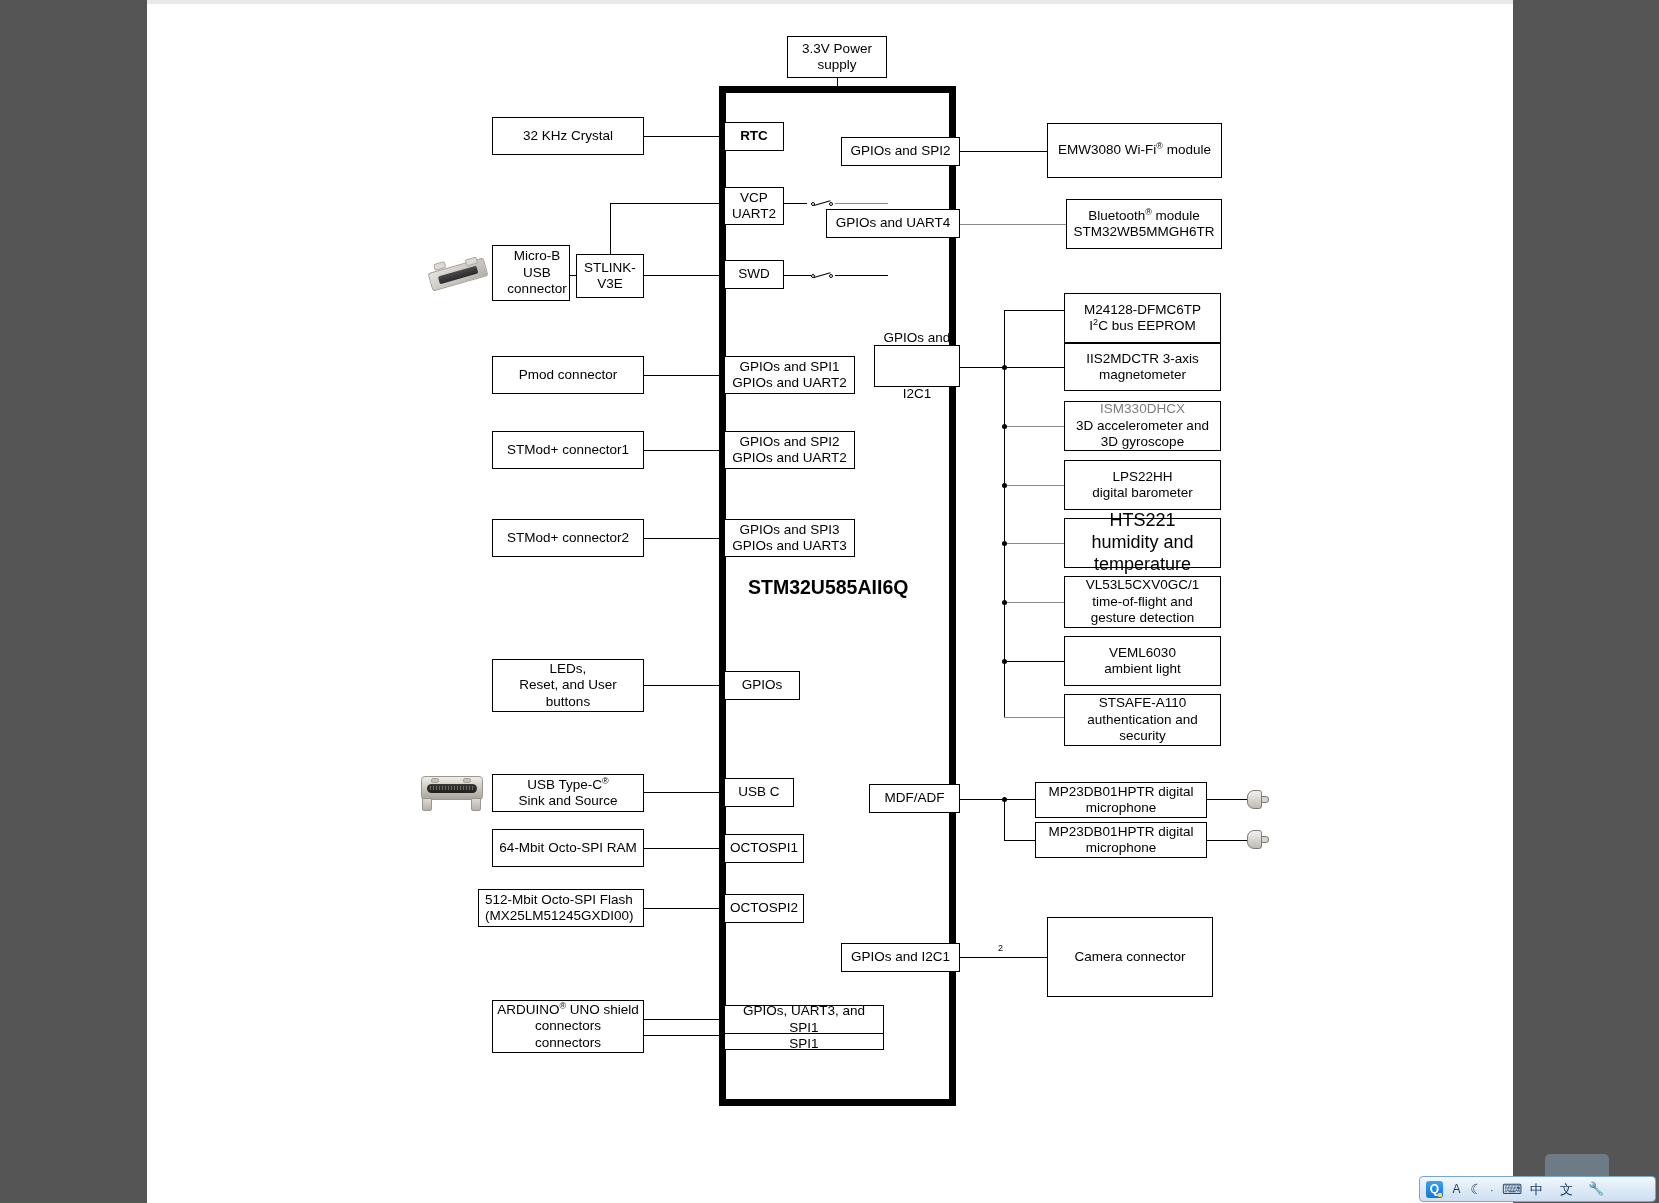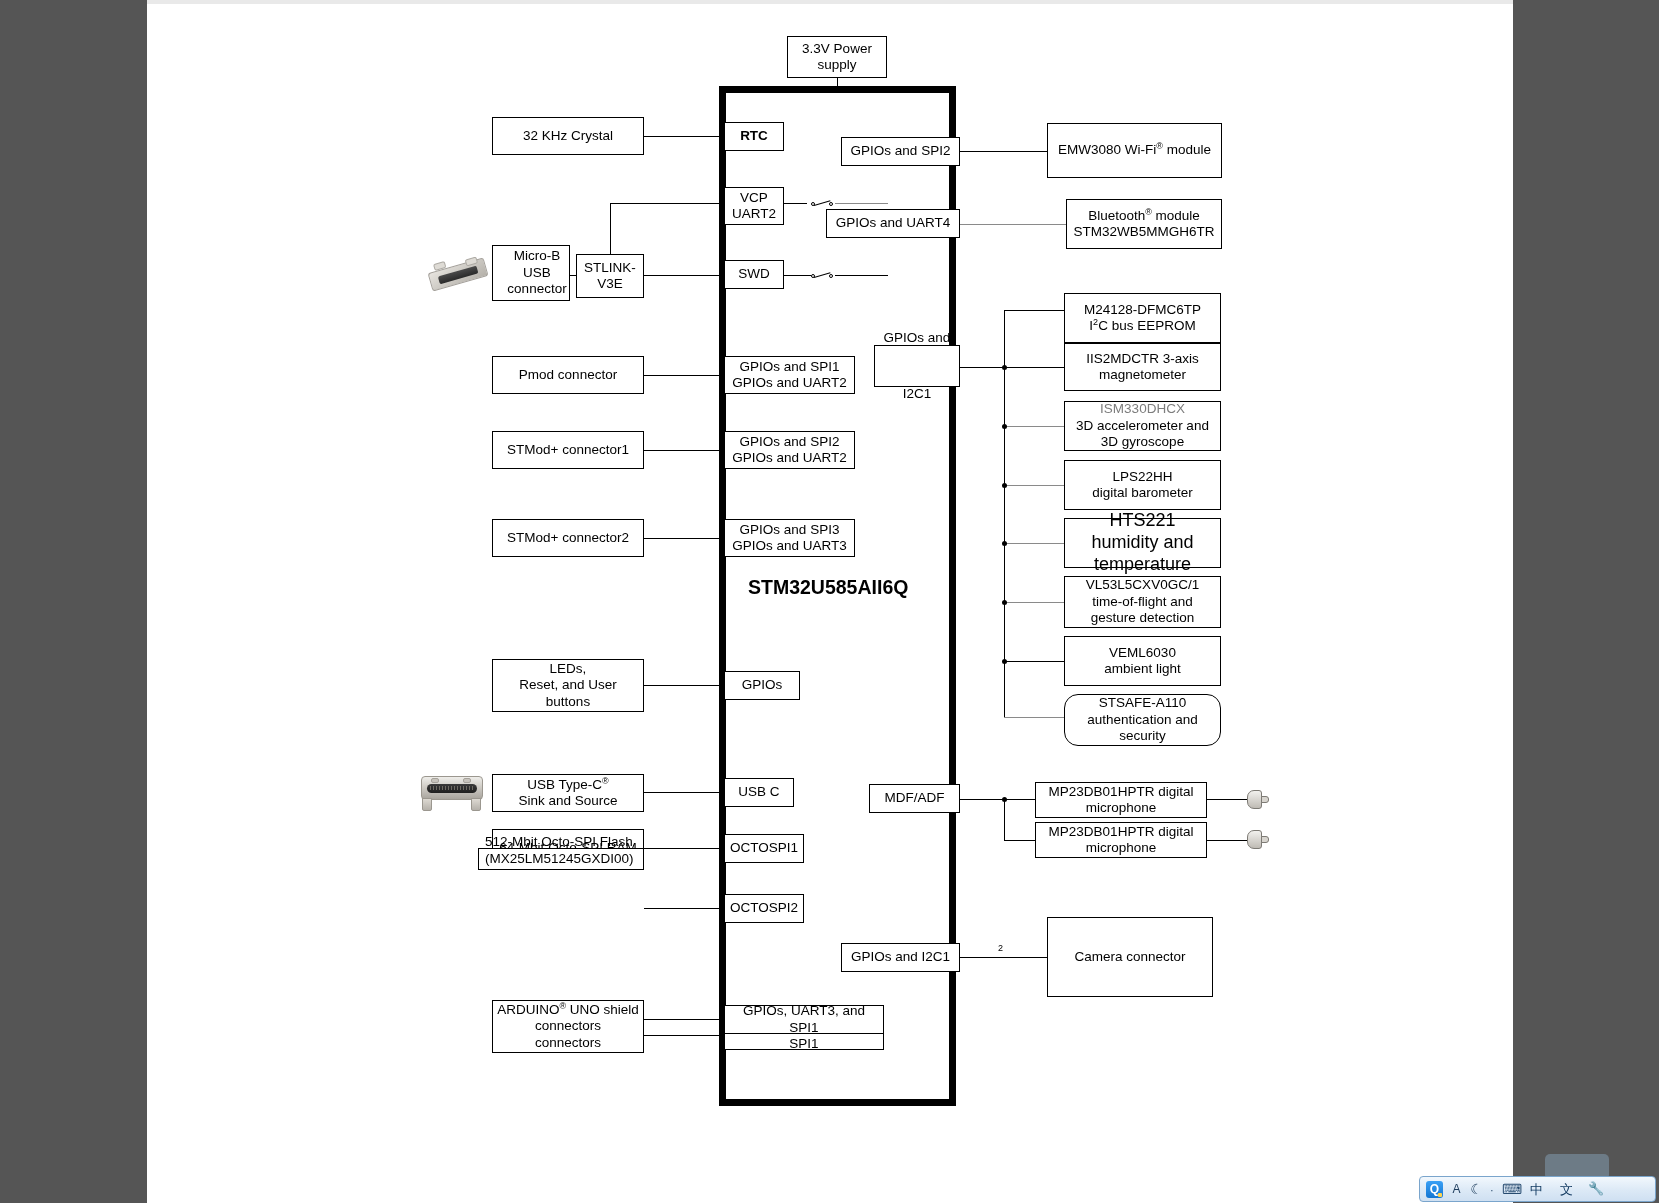--- a/index.html
+++ b/index.html
@@ -287,21 +287,21 @@
       <div class="usbc pinrow"></div>
       <div class="usbc legL"></div>
       <div class="usbc legR"></div>
     </div>
 
     <div class="box" style="left:345px; top:825px; width:152px; height:38px;">
       <span>64-Mbit Octo-SPI RAM</span>
     </div>
     <div class="wire h" style="left:497px; top:844px; width:80px;"></div>
 
-    <div class="box" style="left:331px; top:844px; width:166px; height:22px; flex-direction:column; align-items:flex-start; padding-left:6px;justify-content:flex-end;">
+    <div class="box" style="left:331px; top:885px; width:166px; height:38px; flex-direction:column; align-items:flex-start; padding-left:6px;">
       <span>512-Mbit Octo-SPI Flash</span>
       <span>(MX25LM51245GXDI00)</span>
     </div>
     <div class="wire h" style="left:497px; top:904px; width:80px;"></div>
 
     <div class="box" style="left:345px; top:996px; width:152px; height:53px; flex-direction:column;">
       <span><span>ARDUINO</span><span class="sup">®</span><span> UNO shield</span></span>
       <span>connectors</span>
       <span>connectors</span>
     </div>
@@ -421,21 +421,21 @@
       <span>VL53L5CXV0GC/1</span>
       <span>time-of-flight and</span>
       <span>gesture detection</span>
     </div>
 
     <div class="box" style="left:917px; top:632px; width:157px; height:50px; flex-direction:column;">
       <span>VEML6030</span>
       <span>ambient light</span>
     </div>
 
-    <div class="box" style="left:917px; top:690px; width:157px; height:52px; flex-direction:column;border-radius:14px;">
+    <div class="box" style="left:917px; top:690px; width:157px; height:52px; flex-direction:column;">
       <span>STSAFE-A110</span>
       <span>authentication and</span>
       <span>security</span>
     </div>
 
     <div class="wire h" style="left:813px; top:363px; width:104px;"></div>
     <div class="wire v" style="left:857px; top:306px; height:407px;"></div>
     <div class="wire h" style="left:857px; top:306px; width:60px;"></div>
     <div class="wire h" style="left:857px; top:363px; width:60px;"></div>
     <div class="wire h gray" style="left:857px; top:422px; width:60px;"></div>

